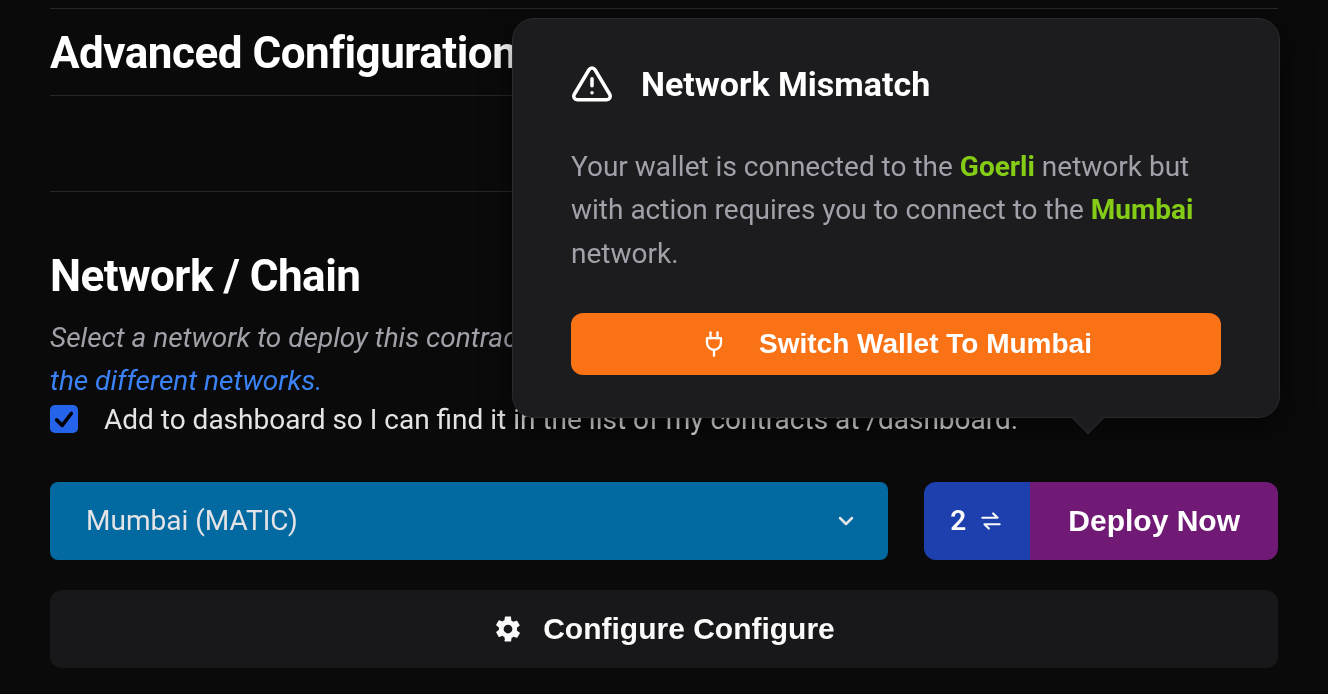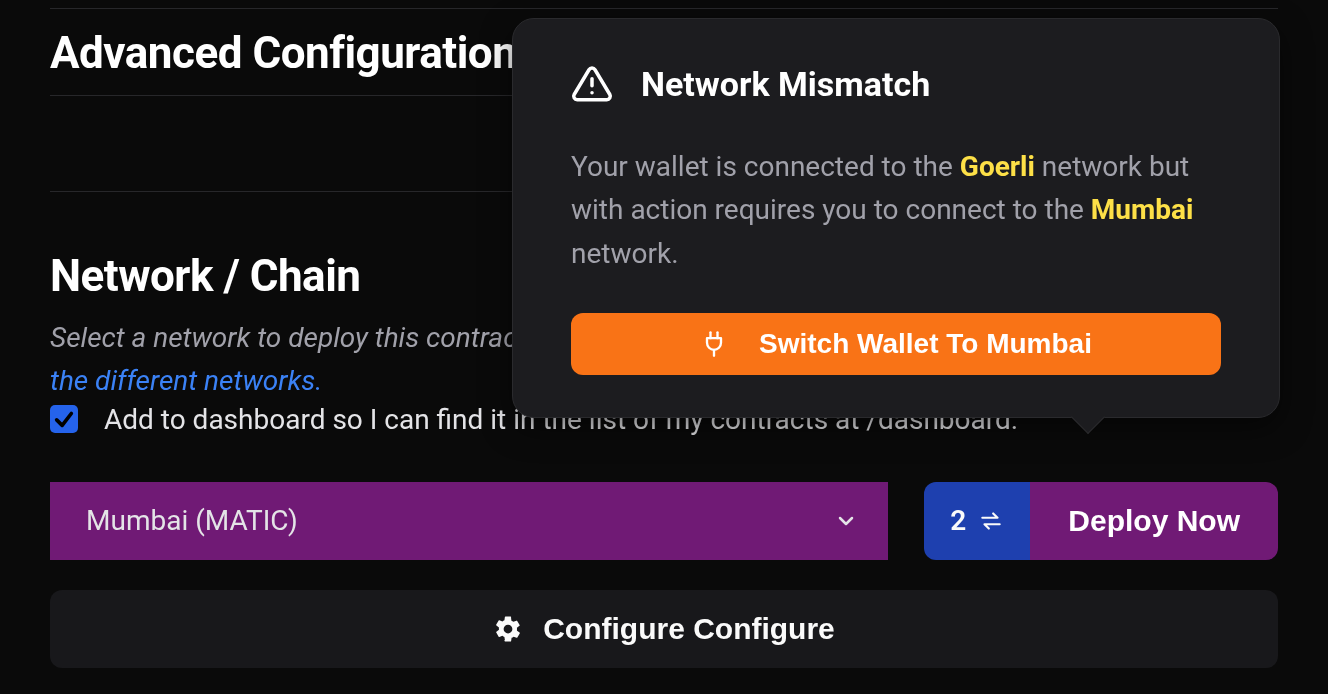--- a/index.html
+++ b/index.html
@@ -47,22 +47,22 @@
       flex-shrink:0;
     }
     .checkbox svg { width:22px; height:22px; }
     .check-label { font-size:28px; color:#e4e4e7; }
     .controls-row {
       display:flex; gap:36px; margin-top:46px;
       align-items:stretch;
     }
     .select {
       flex:1;
-      background:#701a75;
-      border-radius:0;
+      background:#0369a1;
+      border-radius:8px;
       height:78px;
       display:flex; align-items:center; justify-content:space-between;
       padding:0 30px 0 36px;
       cursor:pointer;
     }
     .select-value { font-size:28px; color:#e4e4e7; }
     .chevron { width:24px; height:24px; color:#e4e4e7; }
     .deploy-group {
       display:flex; border-radius:12px; overflow:hidden;
       height:78px;
@@ -104,21 +104,21 @@
     .popover-header {
       display:flex; align-items:center; gap:28px;
       margin-bottom:40px;
     }
     .popover-header svg { width:42px; height:42px; }
     .popover-title { font-size:34px; font-weight:700; color:#fff; }
     .popover-body {
       font-size:28px; color:#a1a1aa; line-height:1.55;
       margin-bottom:38px;
     }
-    .popover-body b { color:#fde047; font-weight:700; }
+    .popover-body b { color:#84cc16; font-weight:700; }
     .switch-btn {
       width:100%; height:62px;
       background:#f97316; color:#fff;
       border:0; border-radius:12px;
       display:flex; align-items:center; justify-content:center; gap:31px;
       font-size:28px; font-weight:700;
       cursor:pointer;
     }
     .switch-btn svg { width:28px; height:28px; }
     .popover-arrow {

